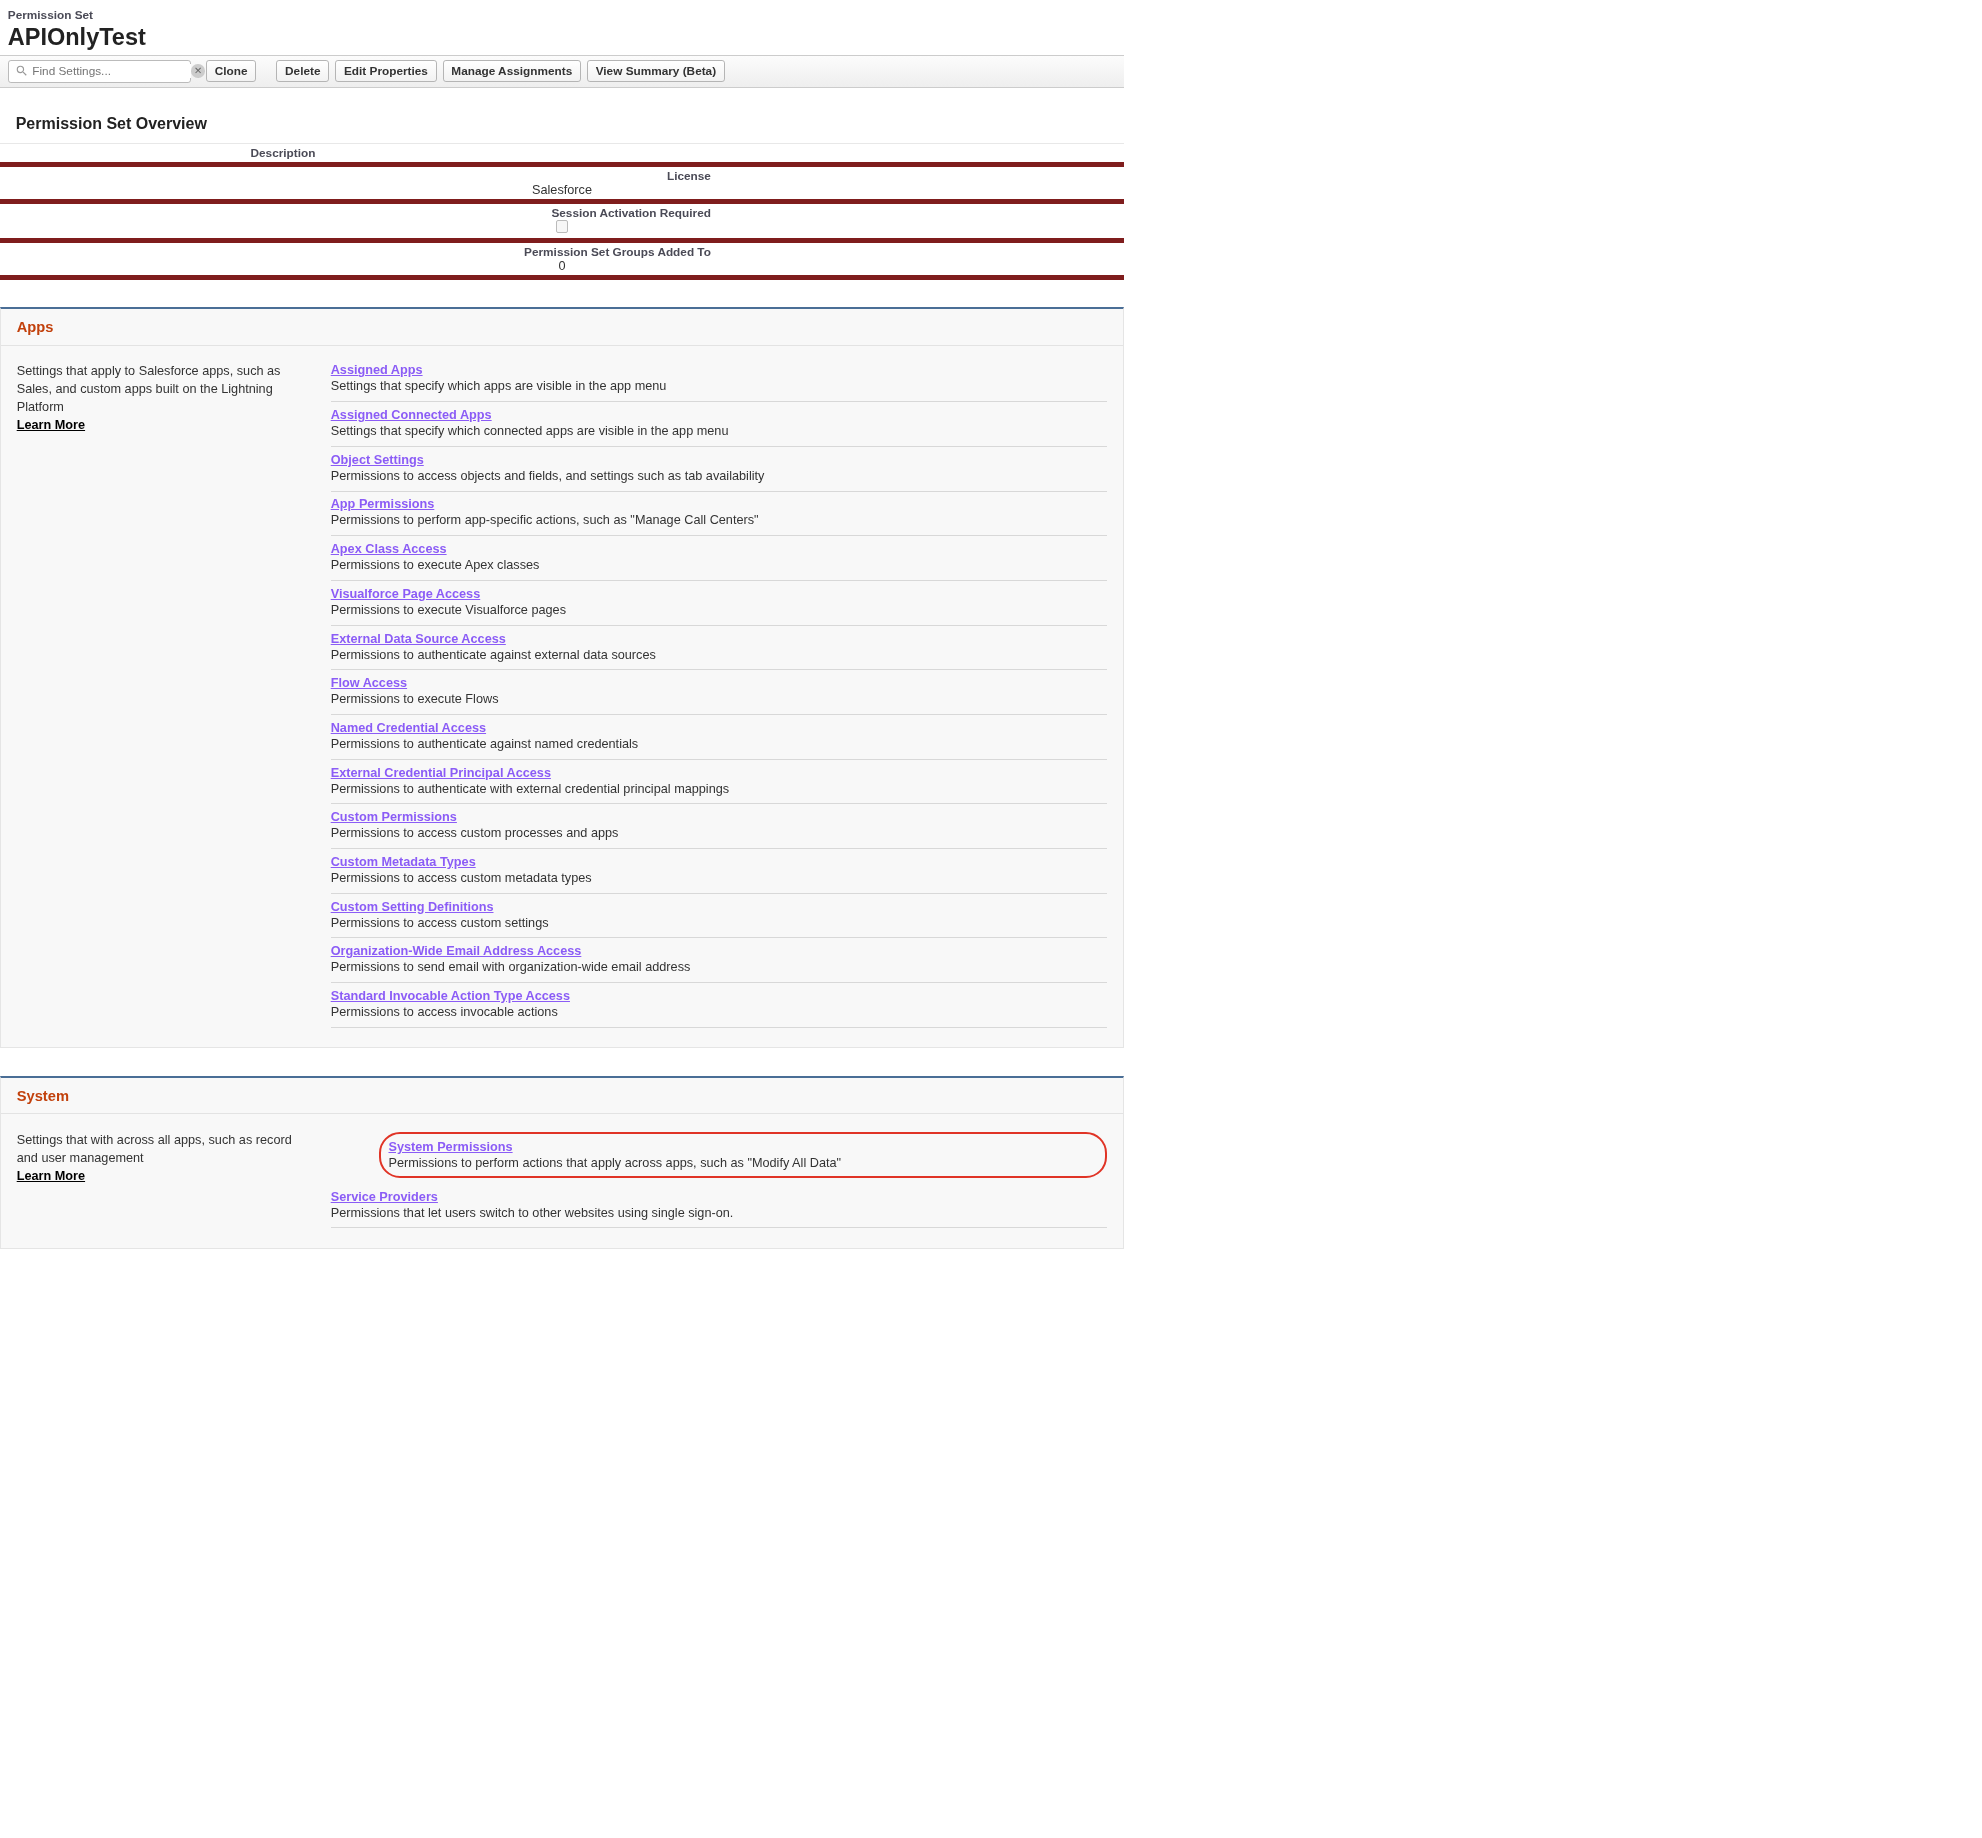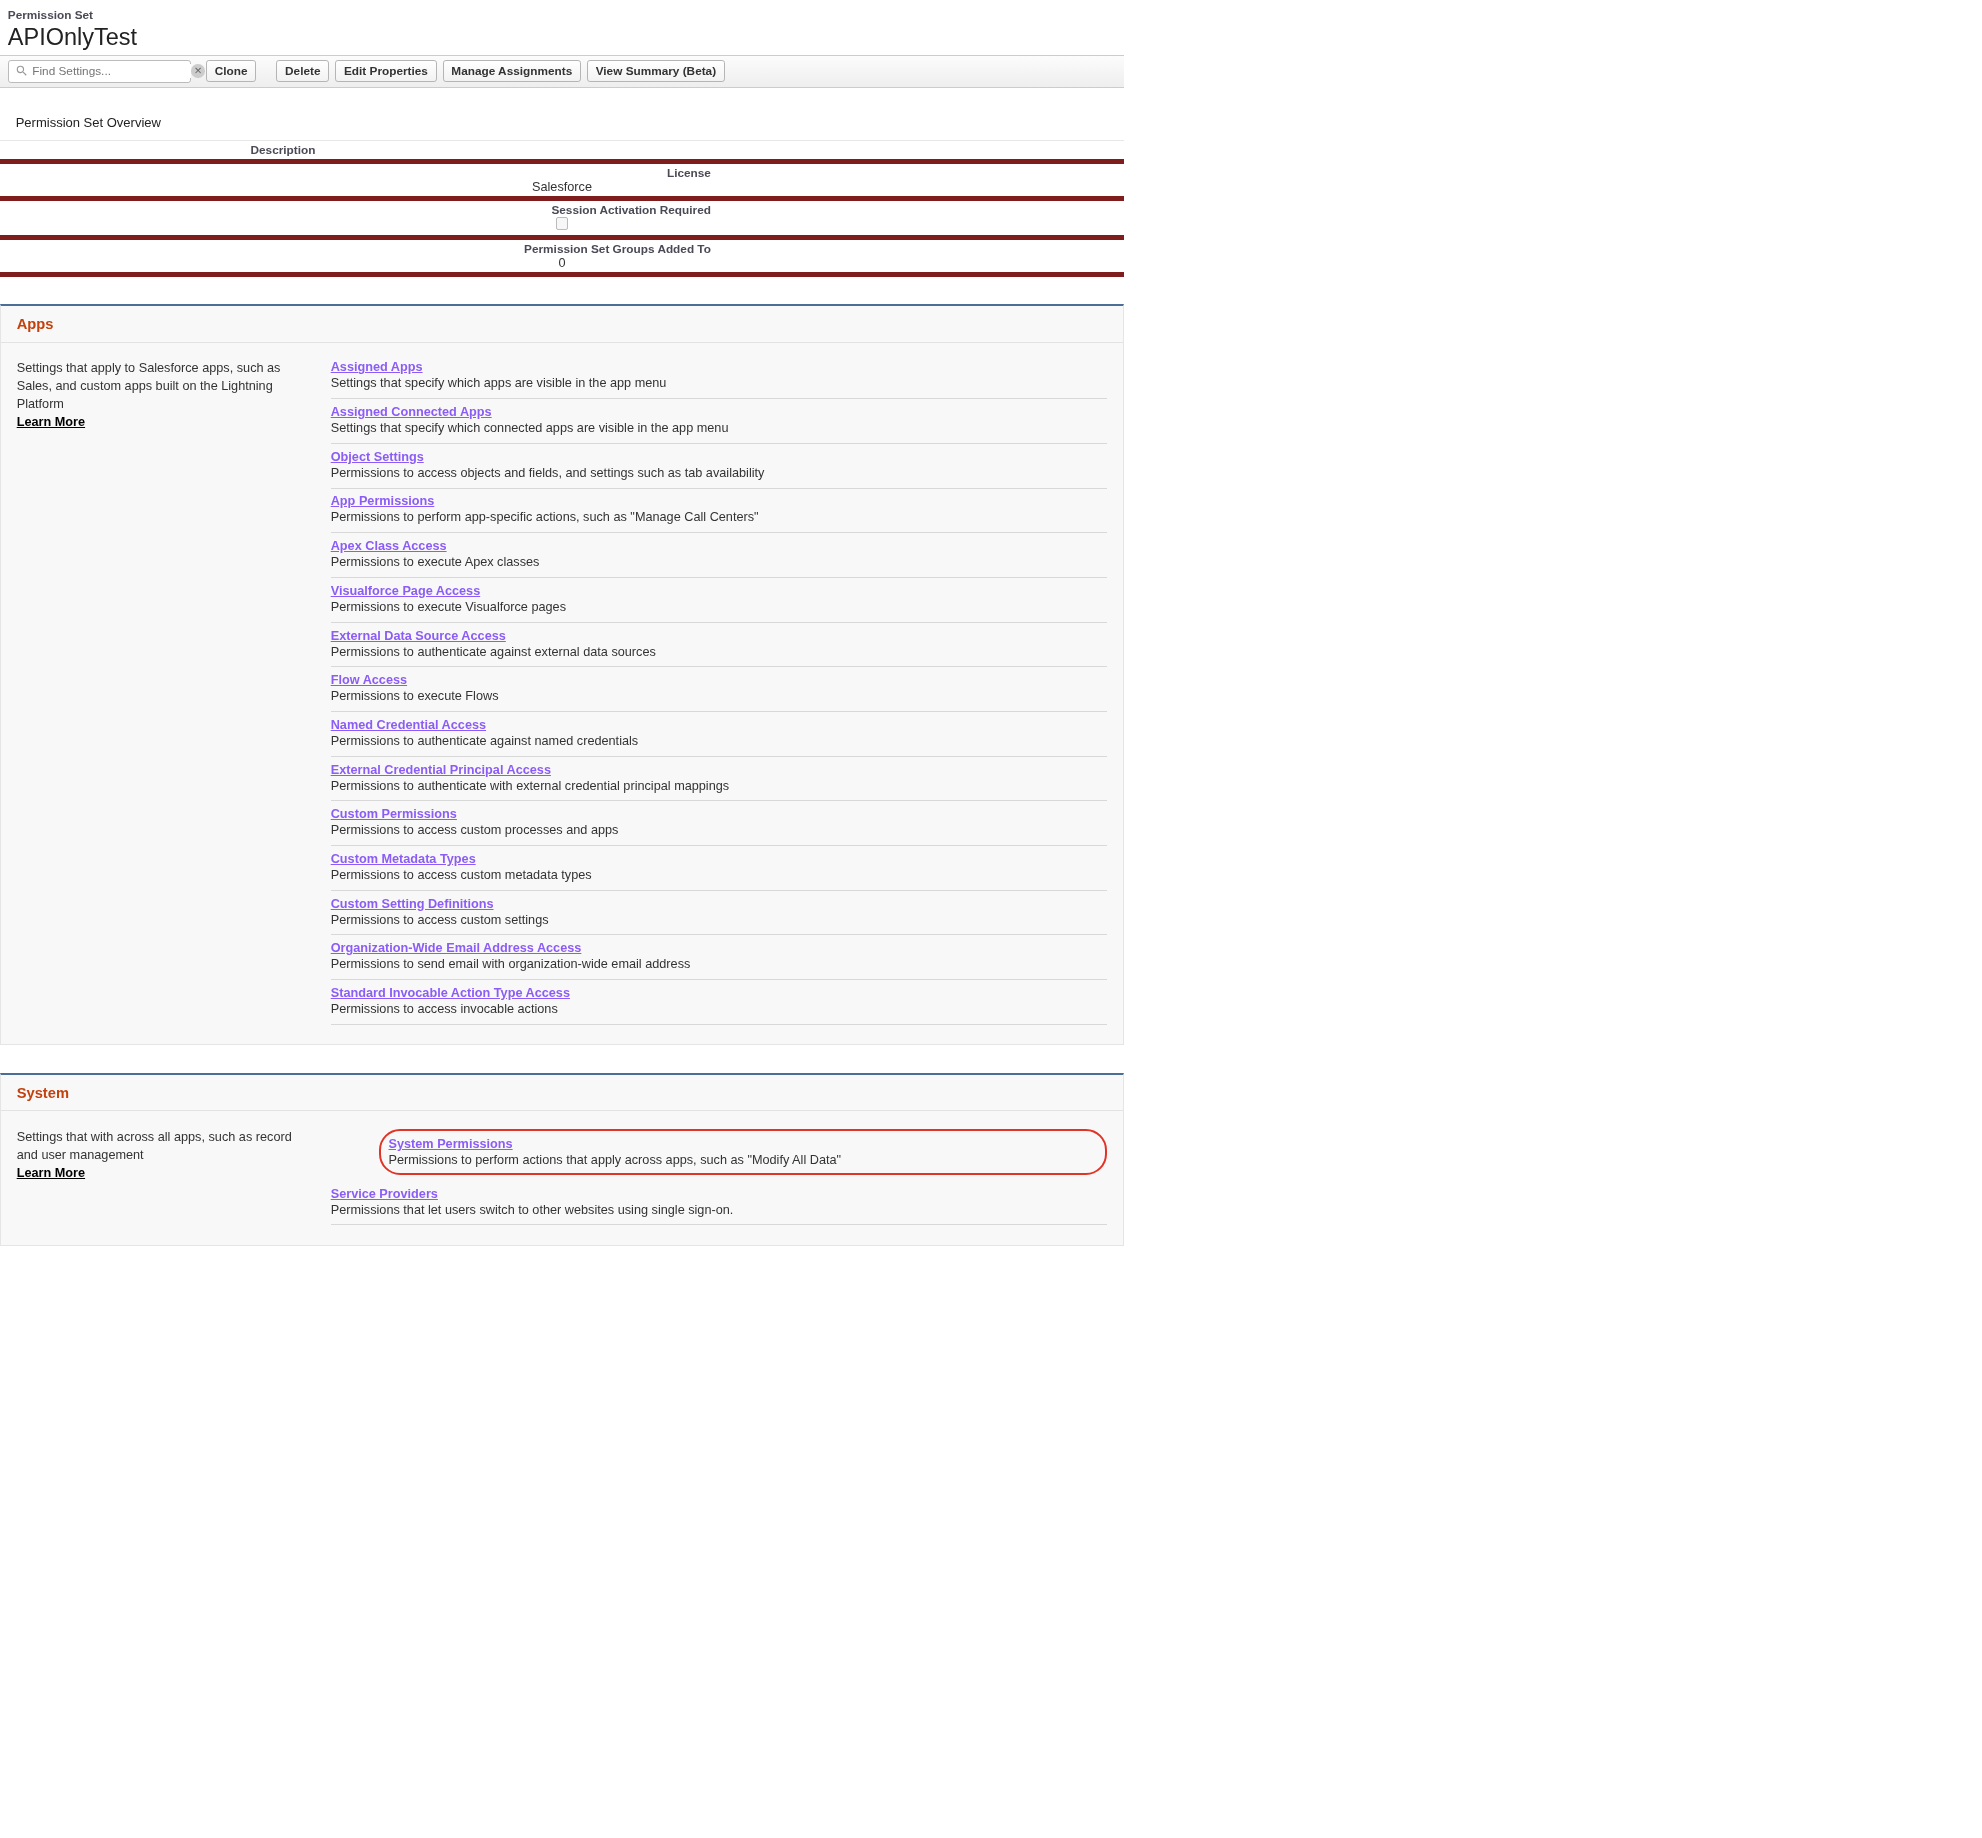--- a/index.html
+++ b/index.html
@@ -14,21 +14,21 @@
     padding: 7.8px 7.8px 3.9px 7.8px;
   }
   .page-type {
     font-size: 11.8px;
     color: #4a4a56;
     font-weight: bold;
     margin-bottom: 2px;
   }
   .page-title {
     font-size: 23.5px;
-    font-weight: normal;
+    font-weight: bold;
     color: #222;
   }
   .toolbar {
     border-top: 1px solid #ccc;
     border-bottom: 1px solid #ccc;
     background: linear-gradient(#fcfcfc, #eeeeee);
     padding: 3.9px 7.8px;
     display: flex;
     align-items: center;
     gap: 5.9px;
@@ -71,22 +71,22 @@
     padding: 2.9px 7.8px;
     font-size: 11.8px;
     color: #333;
     font-weight: bold;
     border-radius: 2.9px;
     cursor: pointer;
   }
   .btn-group { display:flex; gap:20px; }
   .content { padding: 15.7px 0 0 0; }
   .overview-title {
-    font-size: 13px;
-    font-weight: normal;
+    font-size: 16px;
+    font-weight: bold;
     color: #222;
     padding: 7.8px 15.7px 9.8px 15.7px;
     margin-top:3.9px;
   }
   .overview-table { width: 100%; }
   .overview-row {
     display: flex;
     border-top: 1px solid #e8e8e8;
     border-bottom: 5px solid #7f1d1d;
     min-height: 19.6px;

